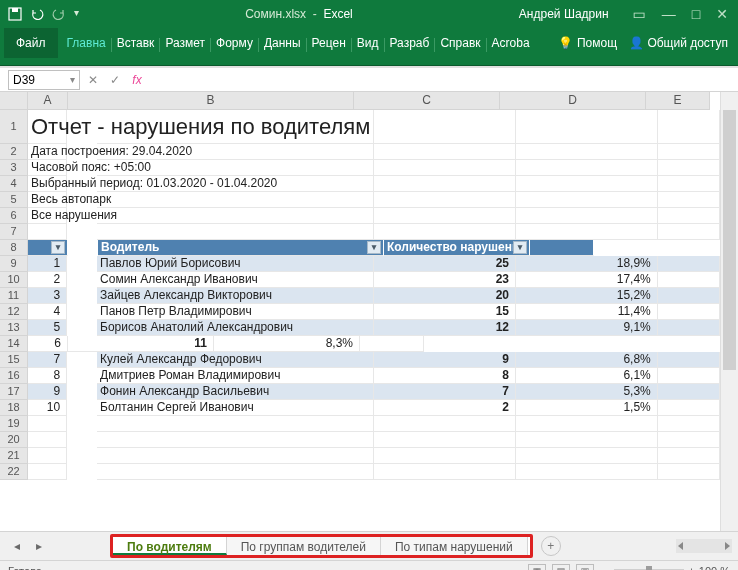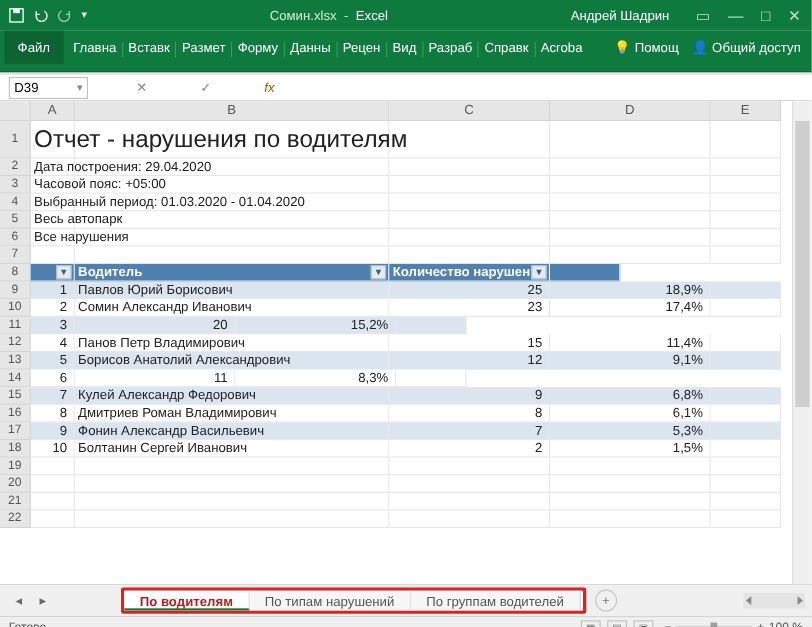--- a/index.html
+++ b/index.html
@@ -11,49 +11,49 @@
   .titlebar .center { flex: 1; text-align: center; font-size: 12px; color: #d6ead6; }
   .titlebar .center .white { color: #fff; }
   .titlebar .right { display: flex; align-items: center; gap: 14px; padding-right: 6px; font-size: 12px; }
   .winicons { display: flex; gap: 16px; margin-left: 10px; }
   .winicons span { color: #bfe0c7; font-size: 14px; line-height: 1; }
 
   
   .ribbon { height: 38px; background: #0f7a3d; color: #fff; display: flex; align-items: flex-start; padding: 0 4px; border-bottom: 1px solid #0a5a2c; }
   .ribbon .tab { padding: 8px 5px; font-size: 12px; cursor: pointer; position: relative; white-space: nowrap; }
   .ribbon .tab.file { background: #0c6432; margin-right: 4px; padding: 8px 12px; }
-  .ribbon .tab.active { color: #ffffff; }
+  .ribbon .tab.active { color: #5eead4; }
   .ribbon .sep { width: 1px; height: 14px; background: #3a9a63; margin: 10px 0 0; }
   .ribbon .flexgap { flex: 1; }
   .ribbon .ribbon-right { display: flex; align-items: center; gap: 12px; padding: 8px 6px 0; font-size: 12px; }
 
   
-  .fbar { height: 26px; background: #fff; border-top: 2px solid #e1e1e1; border-bottom: 1px solid #d4d4d4; display: flex; align-items: center; gap: 36px; }
+  .fbar { height: 26px; background: #fff; border-top: 2px solid #e1e1e1; border-bottom: 1px solid #d4d4d4; display: flex; align-items: center; }
   .namebox { width: 72px; height: 20px; margin: 0 2px 0 8px; border: 1px solid #c0c0c0; background: #fff; font-size: 12px; padding: 0 4px; display: flex; align-items: center; justify-content: space-between; }
   .namebox .dd { color: #888; font-size: 10px; }
   .fbar .fbtn { width: 22px; text-align: center; color: #8a8a8a; font-size: 12px; }
-  .fbar .fx { font-style: italic; color: #a16207; }
+  .fbar .fx { font-style: italic; color: #ec4899; }
   .fbar input { flex: 1; border: none; height: 20px; font-size: 12px; padding-left: 6px; outline: none; }
 
   
   .grid-wrap { position: relative; background: #fff; height: 440px; border-bottom: 1px solid #d4d4d4; }
   .selectall { position: absolute; left: 0; top: 0; width: 28px; height: 18px; background: #e6e6e6; border-right: 1px solid #d4d4d4; border-bottom: 1px solid #d4d4d4; }
   .col-headers { position: absolute; left: 28px; top: 0; right: 18px; height: 18px; display: flex; }
   .ch { background: #e6e6e6; border-right: 1px solid #d4d4d4; border-bottom: 1px solid #d4d4d4; text-align: center; font-size: 12px; color: #555; line-height: 17px; }
   .chA { width: 40px; } .chB { width: 286px; } .chC { width: 146px; } .chD { width: 146px; } .chE { width: 64px; }
 
   .row-headers { position: absolute; left: 0; top: 18px; width: 28px; }
   .rh { height: 16px; background: #e6e6e6; border-right: 1px solid #d4d4d4; border-bottom: 1px solid #d4d4d4; text-align: center; font-size: 11px; color: #555; line-height: 15px; }
   .rh.first { height: 34px; line-height: 33px; }
 
   .cells { position: absolute; left: 28px; top: 18px; right: 18px; bottom: 0; }
   .row { display: flex; height: 16px; }
   .row.first { height: 34px; }
   .c { border-right: 1px solid #e7e7e7; border-bottom: 1px solid #e7e7e7; padding: 0 3px; overflow: hidden; white-space: nowrap; font-size: 12px; line-height: 15px; color: #222; }
-  .cA { width: 40px; text-align: right; } .cB { width: 286px; } .cC { width: 146px; text-align: right; } .cD { width: 146px; text-align: right; } .cE { width: 64px; }
+  .cA { width: 40px; text-align: right; } .cB { width: 286px; margin-left: 30px; } .cC { width: 146px; text-align: right; font-weight: bold; } .cD { width: 146px; text-align: right; } .cE { width: 64px; }
 
   .title-cell { font-size: 22px; font-family: "Calibri Light", "Segoe UI Light", sans-serif; color: #222; line-height: 33px; }
   .merge-span { position: relative; overflow: visible; }
   .merge-span span { position: absolute; left: 3px; white-space: nowrap; }
 
   
   .th-row .c { background: #4f81b0; color: #fff; font-weight: bold; position: relative; border-right: 1px solid #fff; }
   .th-row .dd { position: absolute; right: 2px; top: 1px; width: 14px; height: 13px; background: #e2ebf3; border: 1px solid #a7b9c9; display: flex; align-items: center; justify-content: center; }
   .th-row .dd::after { content: "▾"; font-size: 9px; color: #4a5a68; }
 
@@ -62,21 +62,21 @@
   .data-row .cA, .data-row .cC, .data-row .cD { padding-right: 6px; }
 
   .vscroll { position: absolute; right: 0; top: 0; width: 18px; height: 100%; background: #f0f0f0; border-left: 1px solid #dedede; }
   .vscroll .thumb { position: absolute; top: 18px; left: 2px; right: 2px; height: 260px; background: #cfcfcf; }
 
   
   .tabstrip { height: 28px; background: #f0f0f0; display: flex; align-items: center; padding: 0 6px; position: relative; }
   .tabstrip .nav { width: 22px; color: #6a6a6a; text-align: center; }
   .sheet-tabs { display: flex; align-items: stretch; height: 24px; border: 3px solid #d22; border-radius: 2px; padding: 0 2px 0 0; margin-left: 60px; background: #fff; }
   .sheet-tab { padding: 3px 14px; font-size: 12px; color: #555; border-right: 1px solid #d4d4d4; background: #f6f6f6; cursor: pointer; }
-  .sheet-tab.active { background: #fff; color: #b91c1c; font-weight: 600; border-bottom: 2px solid #0f7a3d; }
+  .sheet-tab.active { background: #fff; color: #4d7c0f; font-weight: 600; border-bottom: 2px solid #0f7a3d; }
   .addsheet { width: 20px; height: 20px; border: 1px solid #c7c7c7; border-radius: 50%; margin-left: 8px; display: flex; align-items: center; justify-content: center; color: #777; }
   .hscroll-tiny { margin-left: auto; width: 56px; height: 14px; background: #e4e4e4; position: relative; }
   .hscroll-tiny::before, .hscroll-tiny::after { content: ""; position: absolute; top: 3px; width: 0; height: 0; border-top: 4px solid transparent; border-bottom: 4px solid transparent; }
   .hscroll-tiny::before { left: 2px; border-right: 5px solid #888; }
   .hscroll-tiny::after { right: 2px; border-left: 5px solid #888; }
 
   
   .statusbar { height: 20px; background: #f0f0f0; display: flex; align-items: center; font-size: 11px; color: #555; padding: 0 8px; border-top: 1px solid #d4d4d4; }
   .statusbar .views { margin-left: auto; display: flex; gap: 6px; color: #6a6a6a; }
   .statusbar .views span { width: 18px; height: 14px; border: 1px solid #bdbdbd; display: inline-flex; align-items: center; justify-content: center; font-size: 9px; }
@@ -279,20 +279,21 @@
       </div>
       <div class="row data-row data-even">
         <div class="c cA">2</div>
         <div class="c cB">Сомин Александр Иванович</div>
         <div class="c cC">23</div>
         <div class="c cD">17,4%</div>
         <div class="c cE"></div>
       </div>
       <div class="row data-row data-odd">
         <div class="c cA">3</div>
+        <div class="c cB">Зайцев Александр Викторович</div>
         <div class="c cC">20</div>
         <div class="c cD">15,2%</div>
         <div class="c cE"></div>
       </div>
       <div class="row data-row data-even">
         <div class="c cA">4</div>
         <div class="c cB">Панов Петр Владимирович</div>
         <div class="c cC">15</div>
         <div class="c cD">11,4%</div>
         <div class="c cE"></div>
@@ -371,22 +372,22 @@
   <div class="vscroll">
       <div class="thumb"></div>
     </div>
 </div>
 
 <div class="tabstrip">
   <div class="nav">◂</div>
   <div class="nav">▸</div>
   <div class="sheet-tabs">
     <div class="sheet-tab active">По водителям</div>
+    <div class="sheet-tab">По группам водителей</div>
     <div class="sheet-tab">По типам нарушений</div>
-    <div class="sheet-tab">По группам водителей</div>
   </div>
   <div class="addsheet">+</div>
   <div class="hscroll-tiny"></div>
 </div>
 
 <div class="statusbar">
   <span>Готово</span>
   <div class="views">
     <span>▦</span>
     <span>▤</span>

